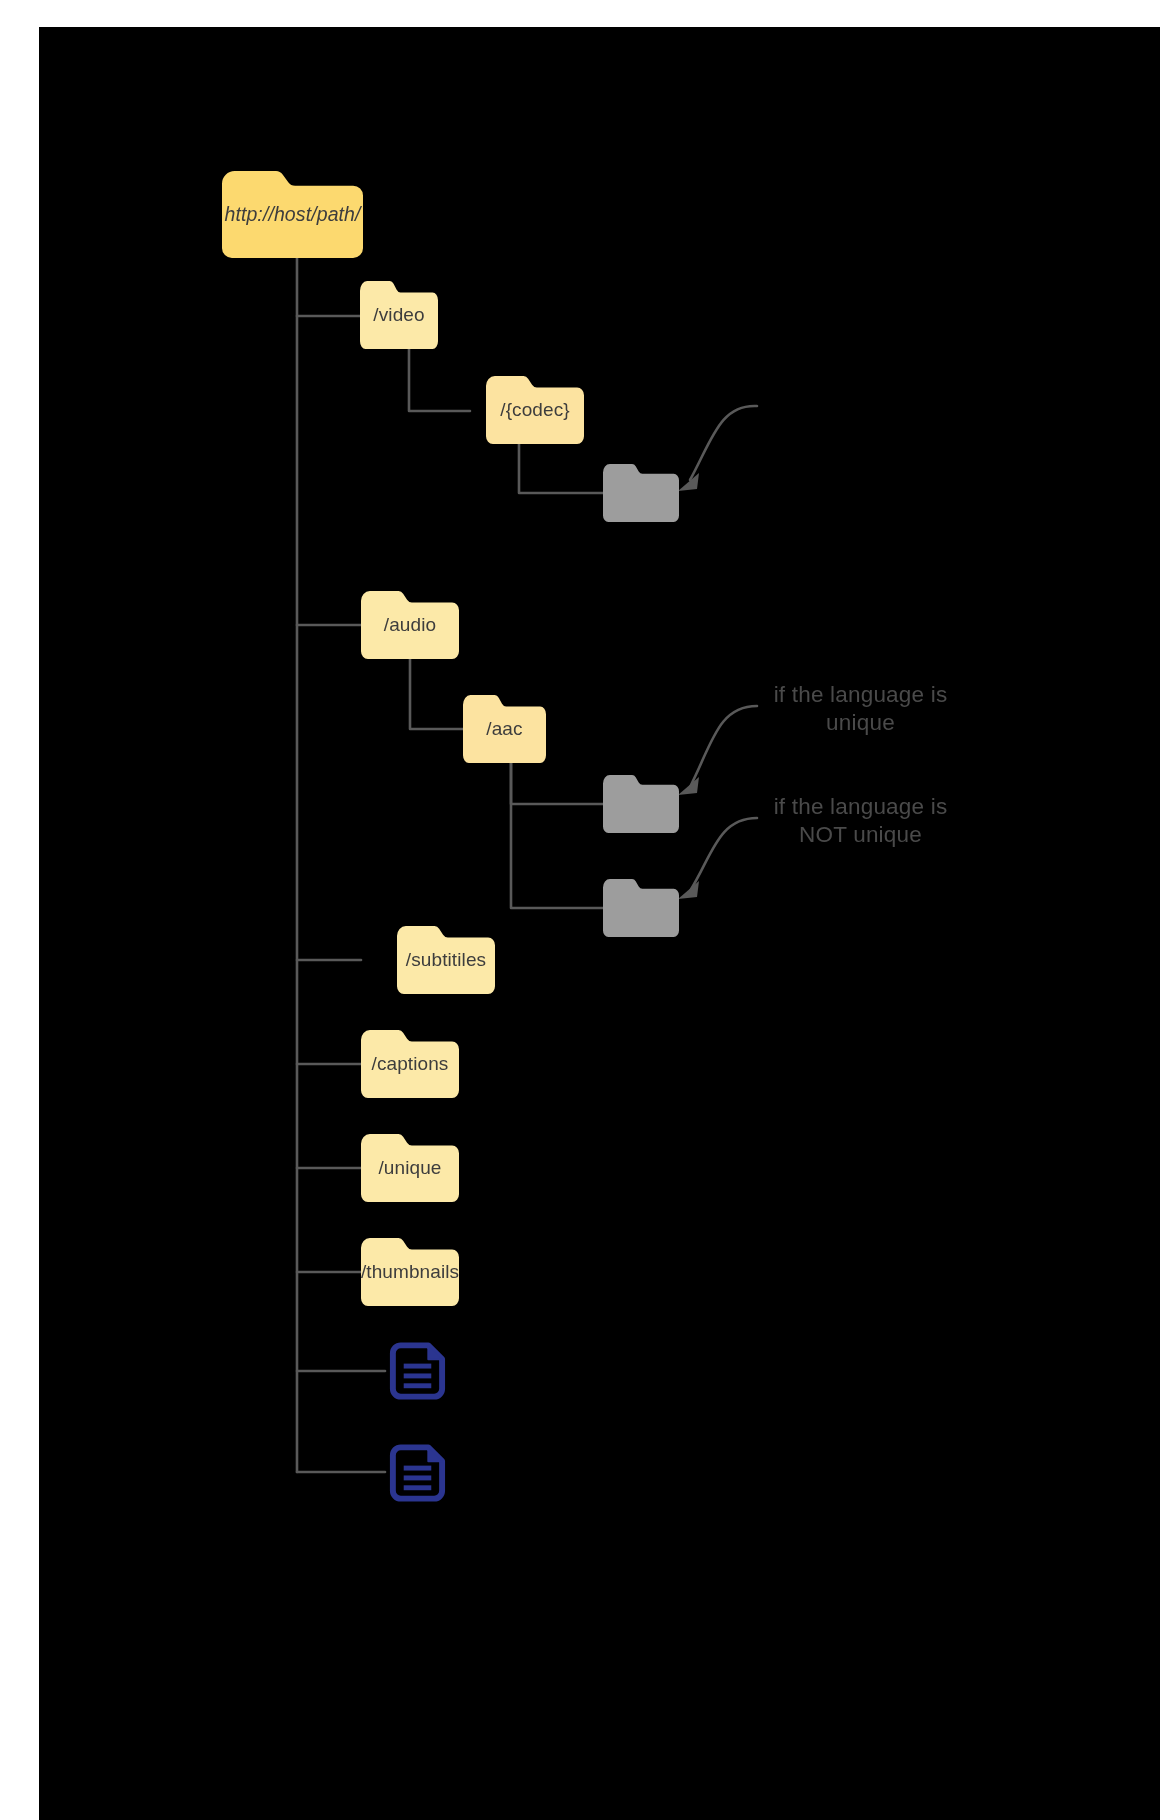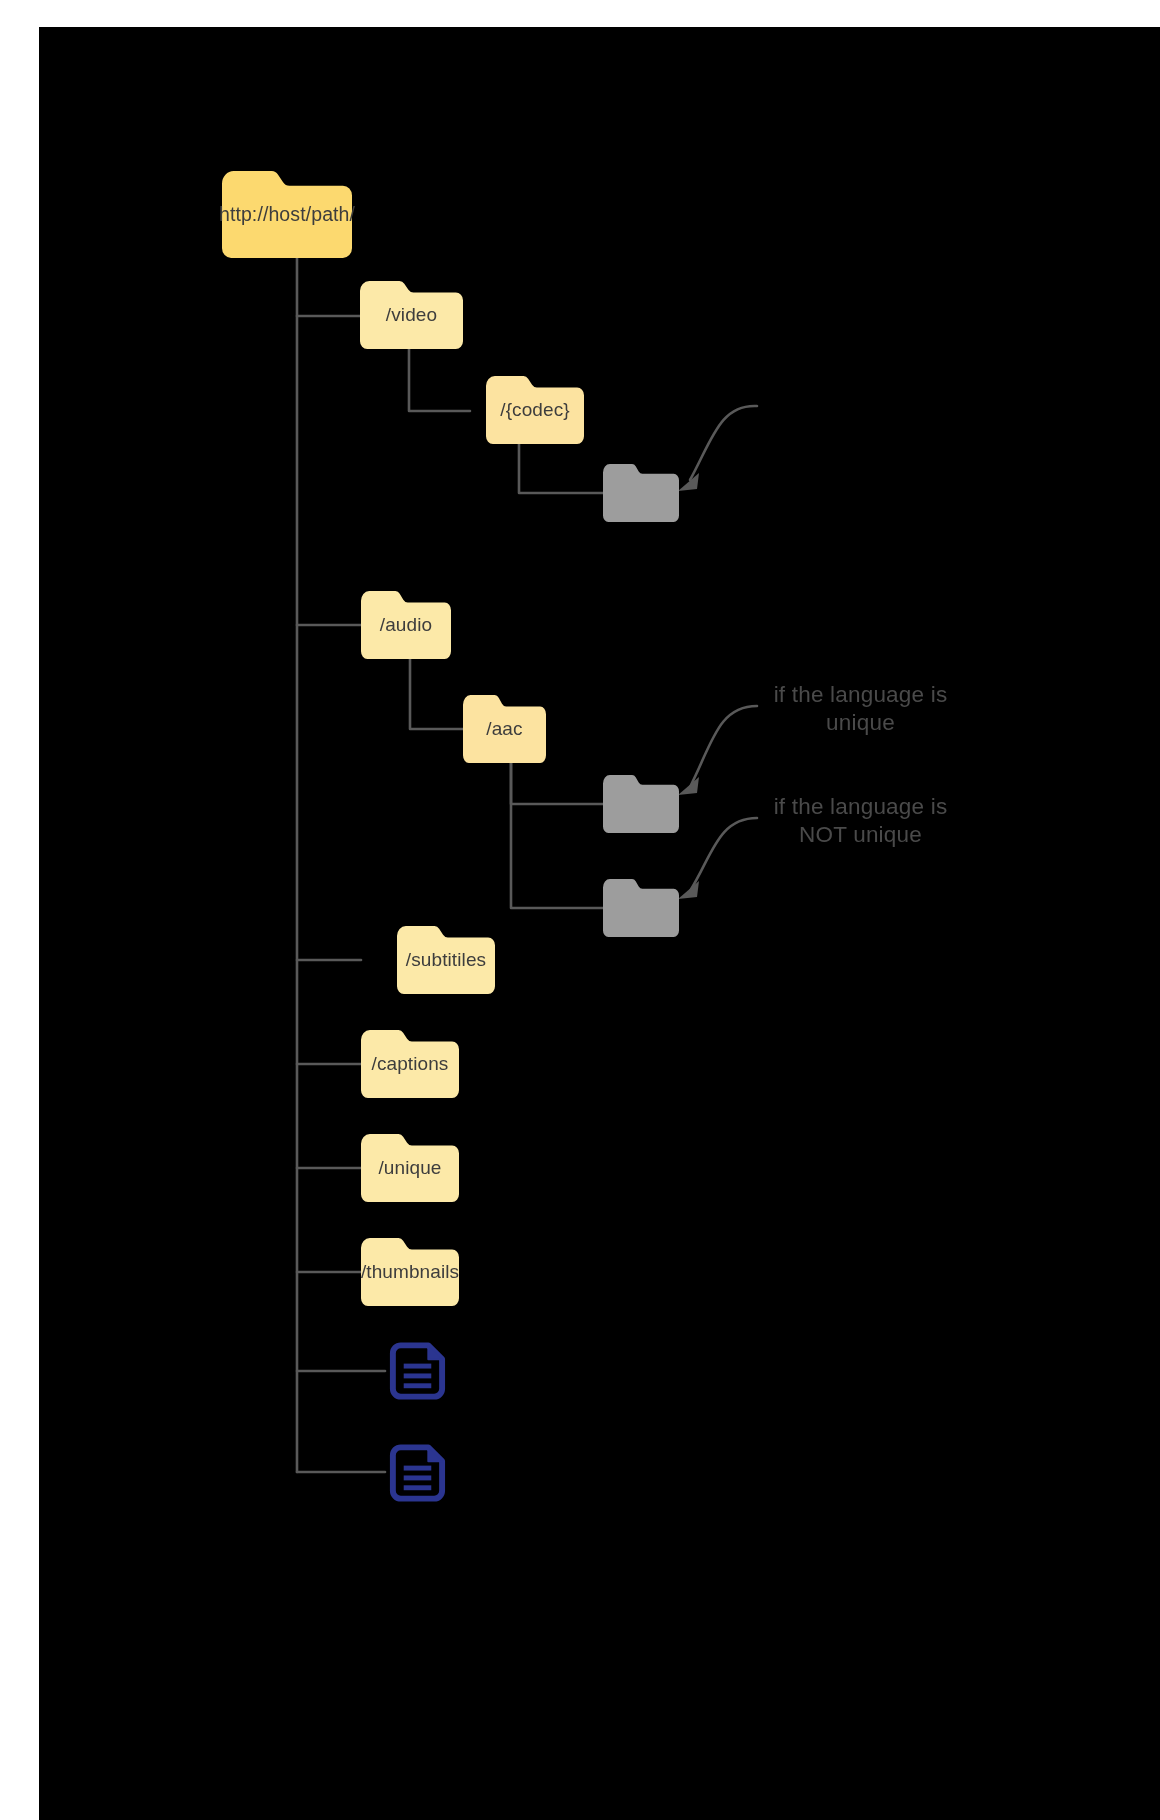--- a/index.html
+++ b/index.html
@@ -56,49 +56,49 @@
       <path d="M757,706 C718,706 712,744 690,787"></path>
       <path d="M757,818 C718,818 712,856 690,891"></path>
     </g>
     <g fill="#595959" stroke="none">
       <path d="M678,491 L699,473 L697,489 Z"></path>
       <path d="M678,795 L699,777 L697,793 Z"></path>
       <path d="M678,899 L699,881 L697,897 Z"></path>
     </g>
   </svg>
 
-  <div class="folder root" style="left: 222px; top: 171px; width: 130px; height: 87px;">
+  <div class="folder root" style="left: 222px; top: 171px; width: 141px; height: 87px; font-style: italic;">
     <svg class="shape" viewBox="0 0 100 62" preserveAspectRatio="none">
       <path d="M0,9 A9,9 0 0 1 9,0 L38,0 A6,6 0 0 1 43,2.5 L47,8 A6,6 0 0 0 52,10.5 L93,10.5 A7,7 0 0 1 100,17.5 L100,55 A7,7 0 0 1 93,62 L7,62 A7,7 0 0 1 0,55 Z" fill="#fcd96f"></path>
     </svg>
     <div class="lbl">http://host/path/</div>
   </div>
 
-  <div class="folder" style="left: 360px; top: 281px; width: 103px; height: 68px;">
+  <div class="folder" style="left: 360px; top: 281px; width: 78px; height: 68px;">
     <svg class="shape" viewBox="0 0 100 62" preserveAspectRatio="none">
       <path d="M0,9 A9,9 0 0 1 9,0 L38,0 A6,6 0 0 1 43,2.5 L47,8 A6,6 0 0 0 52,10.5 L93,10.5 A7,7 0 0 1 100,17.5 L100,55 A7,7 0 0 1 93,62 L7,62 A7,7 0 0 1 0,55 Z" fill="#fce9a8"></path>
     </svg>
     <div class="lbl">/video</div>
   </div>
 
   <div class="folder" style="left: 470px; top: 376px; width: 98px; height: 68px; margin-left: 16px;">
     <svg class="shape" viewBox="0 0 100 62" preserveAspectRatio="none">
       <path d="M0,9 A9,9 0 0 1 9,0 L38,0 A6,6 0 0 1 43,2.5 L47,8 A6,6 0 0 0 52,10.5 L93,10.5 A7,7 0 0 1 100,17.5 L100,55 A7,7 0 0 1 93,62 L7,62 A7,7 0 0 1 0,55 Z" fill="#fce3a0"></path>
     </svg>
     <div class="lbl">/{codec}</div>
   </div>
 
   <div class="folder" style="left: 603px; top: 464px; width: 76px; height: 58px;">
     <svg class="shape" viewBox="0 0 100 62" preserveAspectRatio="none">
       <path d="M0,9 A9,9 0 0 1 9,0 L38,0 A6,6 0 0 1 43,2.5 L47,8 A6,6 0 0 0 52,10.5 L93,10.5 A7,7 0 0 1 100,17.5 L100,55 A7,7 0 0 1 93,62 L7,62 A7,7 0 0 1 0,55 Z" fill="#9d9d9d"></path>
     </svg>
     <div class="lbl"></div>
   </div>
 
-  <div class="folder" style="left: 361px; top: 591px; width: 90px; height: 68px;">
+  <div class="folder" style="left: 361px; top: 591px; width: 98px; height: 68px;">
     <svg class="shape" viewBox="0 0 100 62" preserveAspectRatio="none">
       <path d="M0,9 A9,9 0 0 1 9,0 L38,0 A6,6 0 0 1 43,2.5 L47,8 A6,6 0 0 0 52,10.5 L93,10.5 A7,7 0 0 1 100,17.5 L100,55 A7,7 0 0 1 93,62 L7,62 A7,7 0 0 1 0,55 Z" fill="#fce9a8"></path>
     </svg>
     <div class="lbl">/audio</div>
   </div>
 
   <div class="folder" style="left: 463px; top: 695px; width: 83px; height: 68px;">
     <svg class="shape" viewBox="0 0 100 62" preserveAspectRatio="none">
       <path d="M0,9 A9,9 0 0 1 9,0 L38,0 A6,6 0 0 1 43,2.5 L47,8 A6,6 0 0 0 52,10.5 L93,10.5 A7,7 0 0 1 100,17.5 L100,55 A7,7 0 0 1 93,62 L7,62 A7,7 0 0 1 0,55 Z" fill="#fce3a0"></path>
     </svg>

